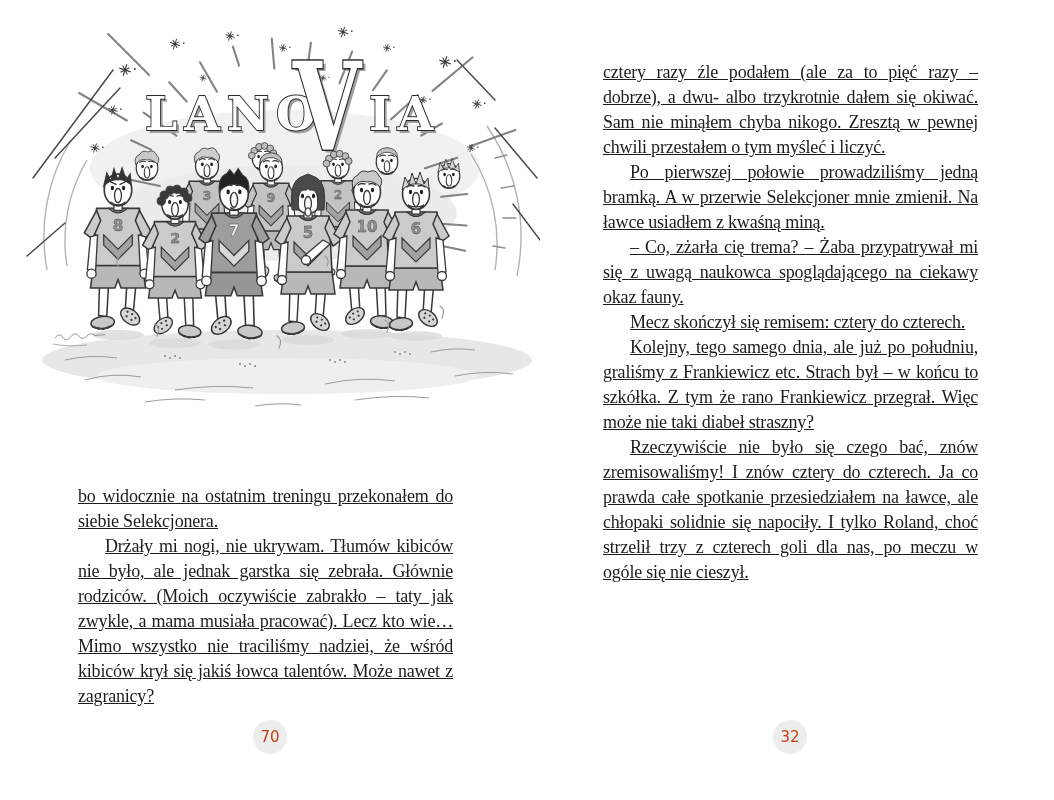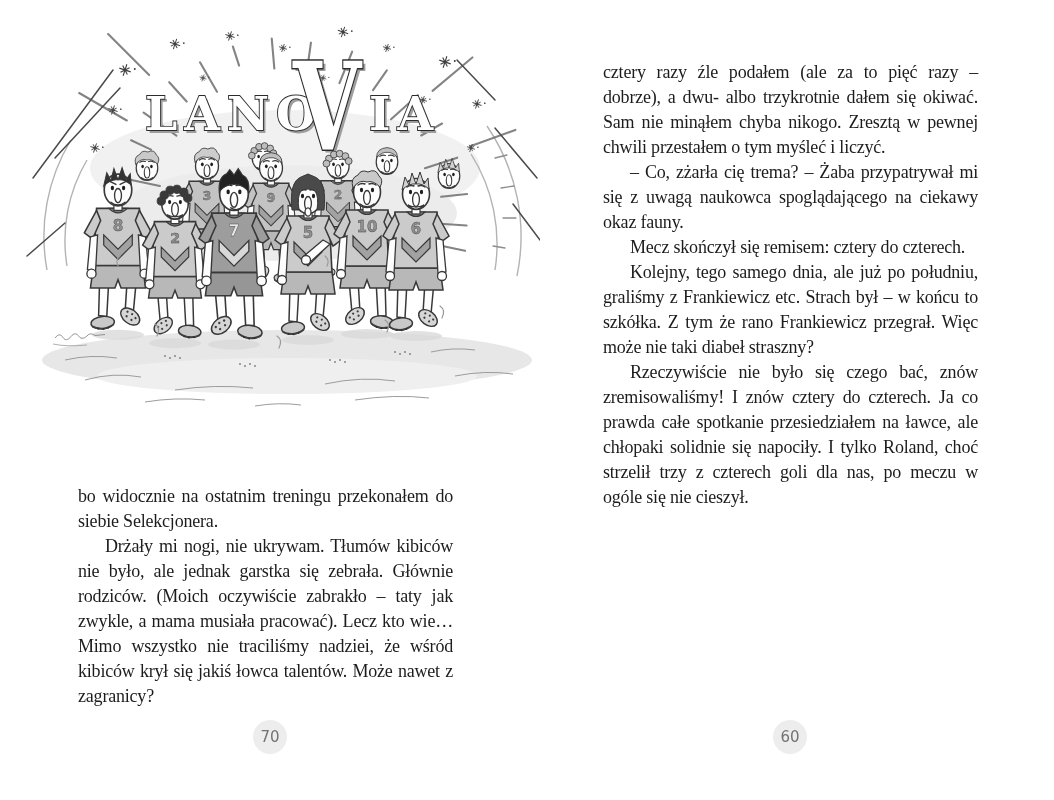--- a/index.html
+++ b/index.html
@@ -1,28 +1,28 @@
 <!DOCTYPE html>
 <html><head>
 <meta charset="utf-8">
 <style>
   html,body{margin:0;padding:0;background:#ffffff;}
   body{width:1054px;height:800px;overflow:hidden;}
   .spread{position:relative;width:1054px;height:800px;background:#ffffff;
           font-family:"Liberation Serif","DejaVu Serif",serif;color:#1c1c1c;}
   .textblock{position:absolute;width:375px;text-align:justify;
              font-size:18px;line-height:25px;letter-spacing:-0.2px;}
-  .textblock p{margin:0;text-indent:27px;}
+  .textblock p{margin:0;text-indent:27px;text-decoration:underline;}
   .textblock p.cont{text-indent:0;}
   .tb-left{left:78px;top:440px;margin-top:44px;}
   .tb-right{left:603px;top:60px;}
   .pagenum{position:absolute;width:34px;height:34px;border-radius:50%;
            background:#ededed;display:flex;align-items:center;justify-content:center;
            font-family:"DejaVu Sans","Liberation Sans",sans-serif;
-           font-size:15px;color:#737373;}
+           font-size:15px;color:#c2410c;}
   .pn-left{left:253px;top:720px;}
   .pn-right{left:773px;top:720px;}
   #illu{position:absolute;left:25px;top:8px;width:515px;height:425px;}
 </style>
 </head>
 <body>
 
 <div class="spread">
 
   <div>
@@ -591,21 +591,22 @@
     <div class="textblock tb-left">
       <p class="cont">bo widocznie na ostatnim treningu przekonałem do siebie Selekcjonera.</p>
       <p>Drżały mi nogi, nie ukrywam. Tłumów kibiców nie było, ale jednak garstka się zebrała. Głównie rodziców. (Moich oczywiście zabrakło – taty jak zwykle, a mama musiała pracować). Lecz kto wie… Mimo wszystko nie traciliśmy nadziei, że wśród kibiców krył się jakiś łowca talentów. Może nawet z zagranicy?</p>
     </div>
     <div class="pagenum pn-left">70</div>
   </div>
 
   <div>
     <div class="textblock tb-right">
       <p class="cont">cztery razy źle podałem (ale za to pięć razy – dobrze), a dwu- albo trzykrotnie dałem się okiwać. Sam nie minąłem chyba nikogo. Zresztą w pewnej chwili przestałem o tym myśleć i liczyć.</p>
+      <p>Po pierwszej połowie prowadziliśmy jedną bramką. A w przerwie Selekcjoner mnie zmienił. Na ławce usiadłem z kwaśną miną.</p>
       <p>– Co, zżarła cię trema? – Żaba przypatrywał mi się z uwagą naukowca spoglądającego na ciekawy okaz fauny.</p>
       <p>Mecz skończył się remisem: cztery do czterech.</p>
       <p>Kolejny, tego samego dnia, ale już po południu, graliśmy z Frankiewicz etc. Strach był – w końcu to szkółka. Z tym że rano Frankiewicz przegrał. Więc może nie taki diabeł straszny?</p>
       <p>Rzeczywiście nie było się czego bać, znów zremisowaliśmy! I znów cztery do czterech. Ja co prawda całe spotkanie przesiedziałem na ławce, ale chłopaki solidnie się napociły. I tylko Roland, choć strzelił trzy z czterech goli dla nas, po meczu w ogóle się nie cieszył.</p>
     </div>
-    <div class="pagenum pn-right">60</div>
+    <div class="pagenum pn-right">32</div>
   </div>
 
 </div>
 
 </body></html>

